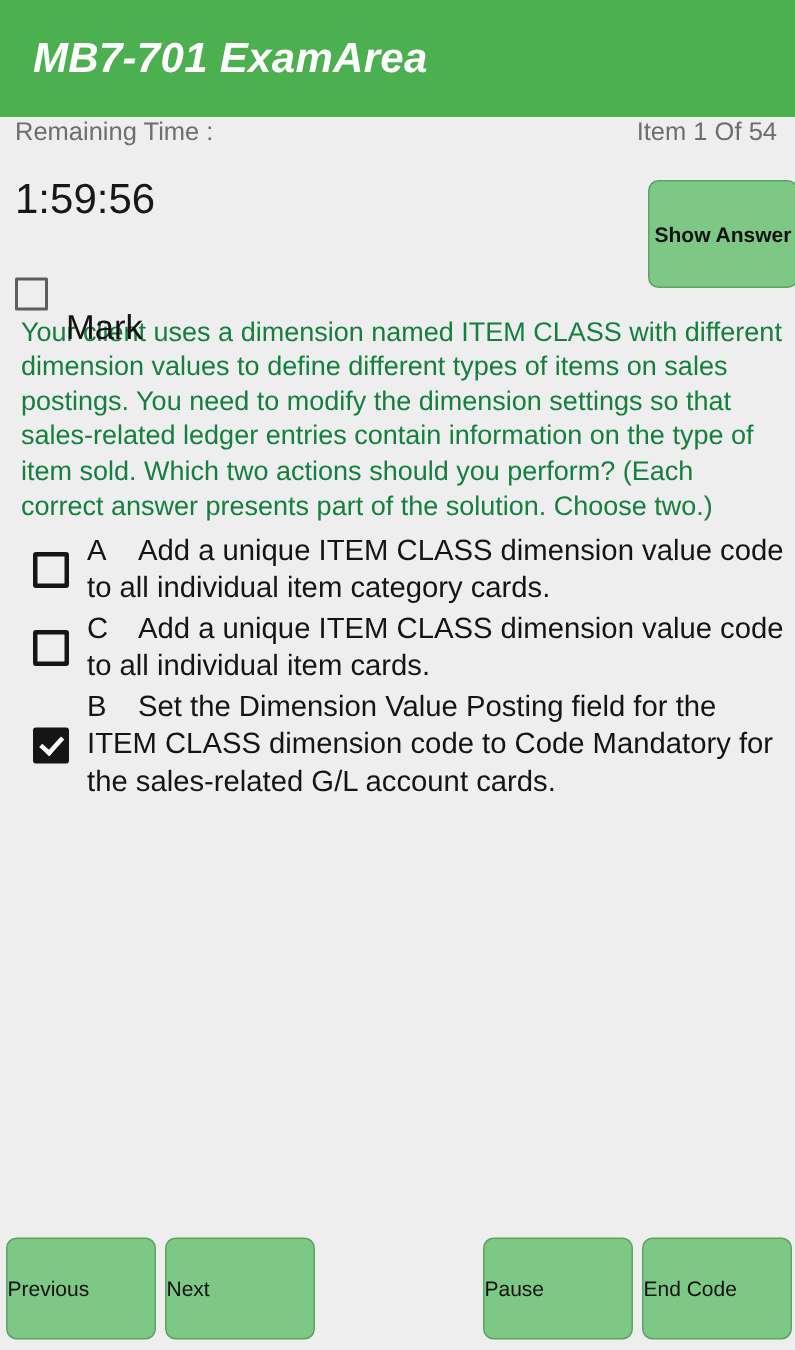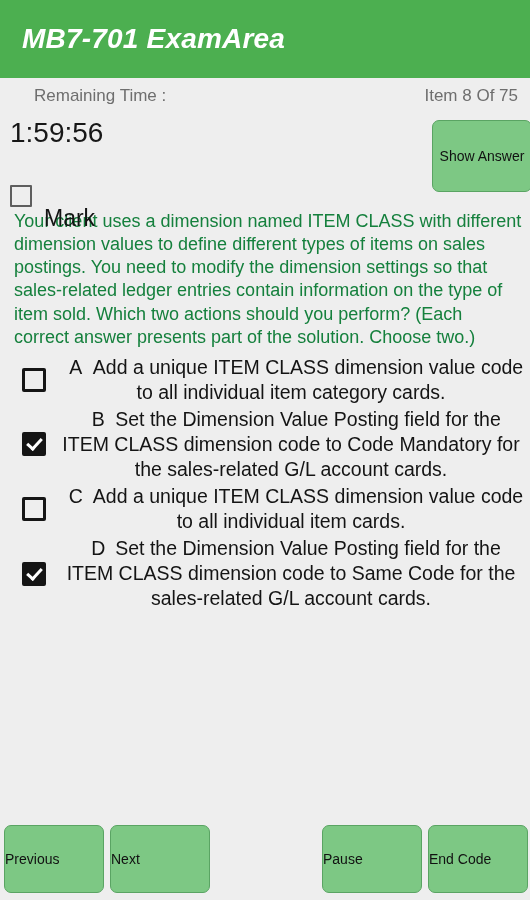--- a/index.html
+++ b/index.html
@@ -31,26 +31,24 @@
     font-size: 28px;
     font-weight: bold;
     letter-spacing: 0.2px;
     line-height: 1;
   }
 
   
   #status-row {
     height: 36px;
     display: flex;
-    align-items: center;
     justify-content: space-between;
     padding: 0 12px 0 10px;
     box-sizing: border-box;
     background: #eeeeee;
-    margin-left: 24px;
   }
   .status-text {
     color: #6e6e6e;
     font-size: 17px;
   }
 
   
   #meta-block {
     position: relative;
     height: 92px;
@@ -95,20 +93,21 @@
     display: flex;
     align-items: center;
     justify-content: center;
     box-sizing: border-box;
     cursor: pointer;
   }
   #show-answer-label {
     font-size: 14px;
     color: #111111;
     white-space: nowrap;
+    font-weight: bold;
   }
 
   
   #question-text {
     padding: 4px 8px 0 14px;
     font-size: 18px;
     line-height: 1.285;
     color: #15803d;
     box-sizing: border-box;
   }
@@ -152,21 +151,20 @@
     height: 12px;
     border: solid #ffffff;
     border-width: 0 3px 3px 0;
     transform: rotate(42deg);
   }
   .option-text {
     font-size: 19.5px;
     line-height: 1.285;
     color: #141414;
     flex: 1;
-    text-align: center;
   }
   .option-letter {
     display: inline-block;
     min-width: 34px;
   }
 
   
   #button-bar {
     position: absolute;
     left: 0;
@@ -204,21 +202,21 @@
 </style>
 </head>
 <body>
 
 <div id="app-bar">
   <div id="app-title">MB7-701 ExamArea</div>
 </div>
 
 <div id="status-row">
   <div class="status-text">Remaining Time :</div>
-  <div class="status-text">Item 8 Of 75</div>
+  <div class="status-text">Item 1 Of 54</div>
 </div>
 
 <div id="meta-block">
   <div id="timer-text">1:59:56</div>
 
   <div id="mark-row">
     <div id="mark-checkbox"></div>
     <div id="mark-label">Mark</div>
   </div>
 
@@ -230,33 +228,29 @@
 <div id="question-text">Your client uses a dimension named ITEM CLASS with different dimension values to define different types of items on sales postings. You need to modify the dimension settings so that sales-related ledger entries contain information on the type of item sold. Which two actions should you perform? (Each correct answer presents part of the solution. Choose two.)</div>
 
 <div id="options-list">
 
   <div class="option-row">
     <div class="option-checkbox unchecked"></div>
     <div class="option-text"><span class="option-letter">A</span><span>Add a unique ITEM CLASS dimension value code to all individual item category cards.</span></div>
   </div>
 
   <div class="option-row">
+    <div class="option-checkbox unchecked"></div>
+    <div class="option-text"><span class="option-letter">C</span><span>Add a unique ITEM CLASS dimension value code to all individual item cards.</span></div>
+  </div>
+
+  <div class="option-row">
     <div class="option-checkbox checked"></div>
     <div class="option-text"><span class="option-letter">B</span><span>Set the Dimension Value Posting field for the ITEM CLASS dimension code to Code Mandatory for the sales-related G/L account cards.</span></div>
   </div>
 
-  <div class="option-row">
-    <div class="option-checkbox unchecked"></div>
-    <div class="option-text"><span class="option-letter">C</span><span>Add a unique ITEM CLASS dimension value code to all individual item cards.</span></div>
-  </div>
-
-  <div class="option-row">
-    <div class="option-checkbox checked"></div>
-    <div class="option-text"><span class="option-letter">D</span><span>Set the Dimension Value Posting field for the ITEM CLASS dimension code to Same Code for the sales-related G/L account cards.</span></div>
-  </div>
 
 </div>
 
 <div id="button-bar">
 
   <div class="nav-group" id="nav-group-left">
     <div class="nav-button">
       <span class="nav-button-label">Previous</span>
     </div>
     <div class="nav-button">

